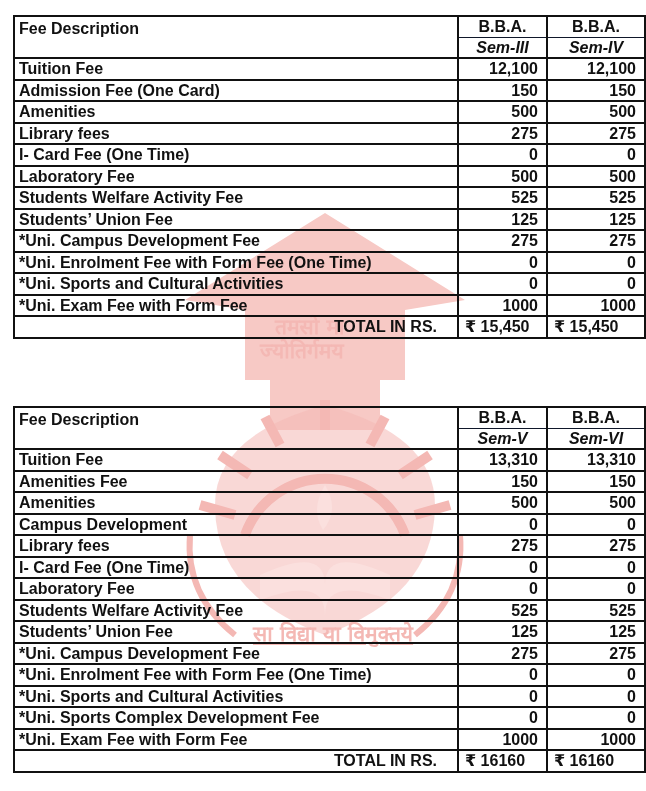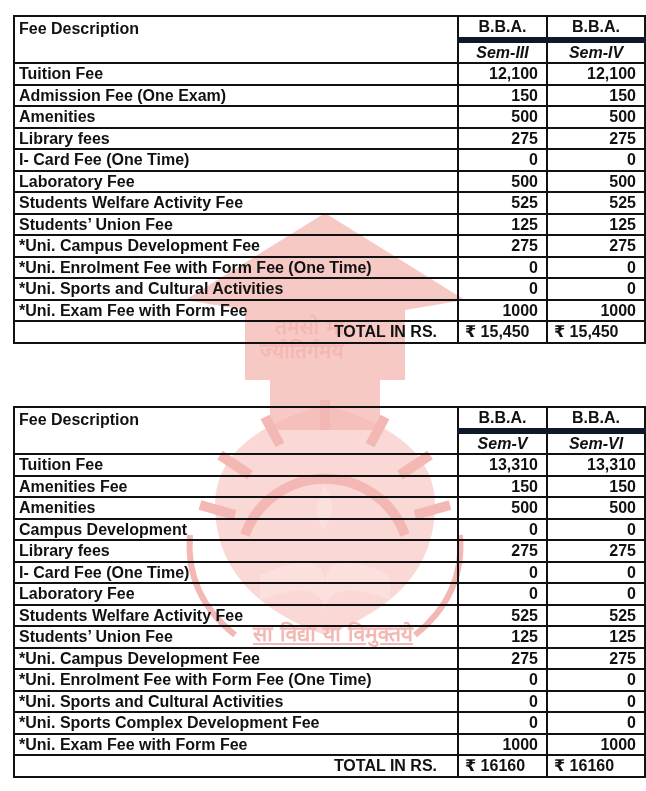--- a/index.html
+++ b/index.html
@@ -21,21 +21,21 @@
       position: absolute; left: 13px; width: 631px;
       border-collapse: collapse; z-index: 1; table-layout: fixed;
       background: transparent;
     }
     table.fees td {
       border: 2px solid #111; padding: 0 4px; height: 19.5px;
       font-size: 16px; line-height: 19px; white-space: nowrap; overflow: hidden;
     }
     table.fees td.desc { text-align: left; padding-left: 4px; }
     table.fees td.num { text-align: right; padding-right: 8px; margin-left: 24px; }
-    table.fees td.hdr { text-align: center; border-bottom: 6px solid #0f172a; }
+    table.fees td.hdr { text-align: center; border-bottom: 1px solid #0f172a; }
     table.fees td.hdr2 { text-align: center; border-top: 1px solid #111; font-style: italic; }
     table.fees td.hdesc { vertical-align: top; padding-top: 2px; }
     table.fees td.total-label { text-align: right; padding-right: 20px; }
     table.fees td.total-val { text-align: left; padding-left: 6px; }
     col.c1 { width: 444px; }
     col.c2 { width: 89px; }
     col.c3 { width: 98px; }
     #t1 { top: 15px; }
     #t2 { top: 406px; }
   </style>
@@ -93,21 +93,21 @@
   <tr>
     <td class="hdr2">Sem-III</td>
     <td class="hdr2">Sem-IV</td>
   </tr>
   <tr>
         <td class="desc">Tuition Fee</td>
         <td class="num">12,100</td>
         <td class="num">12,100</td>
       </tr>
   <tr>
-        <td class="desc">Admission Fee (One Exam)</td>
+        <td class="desc">Admission Fee (One Card)</td>
         <td class="num">150</td>
         <td class="num">150</td>
       </tr>
   <tr>
         <td class="desc">Amenities</td>
         <td class="num">500</td>
         <td class="num">500</td>
       </tr>
   <tr>
         <td class="desc">Library fees</td>

